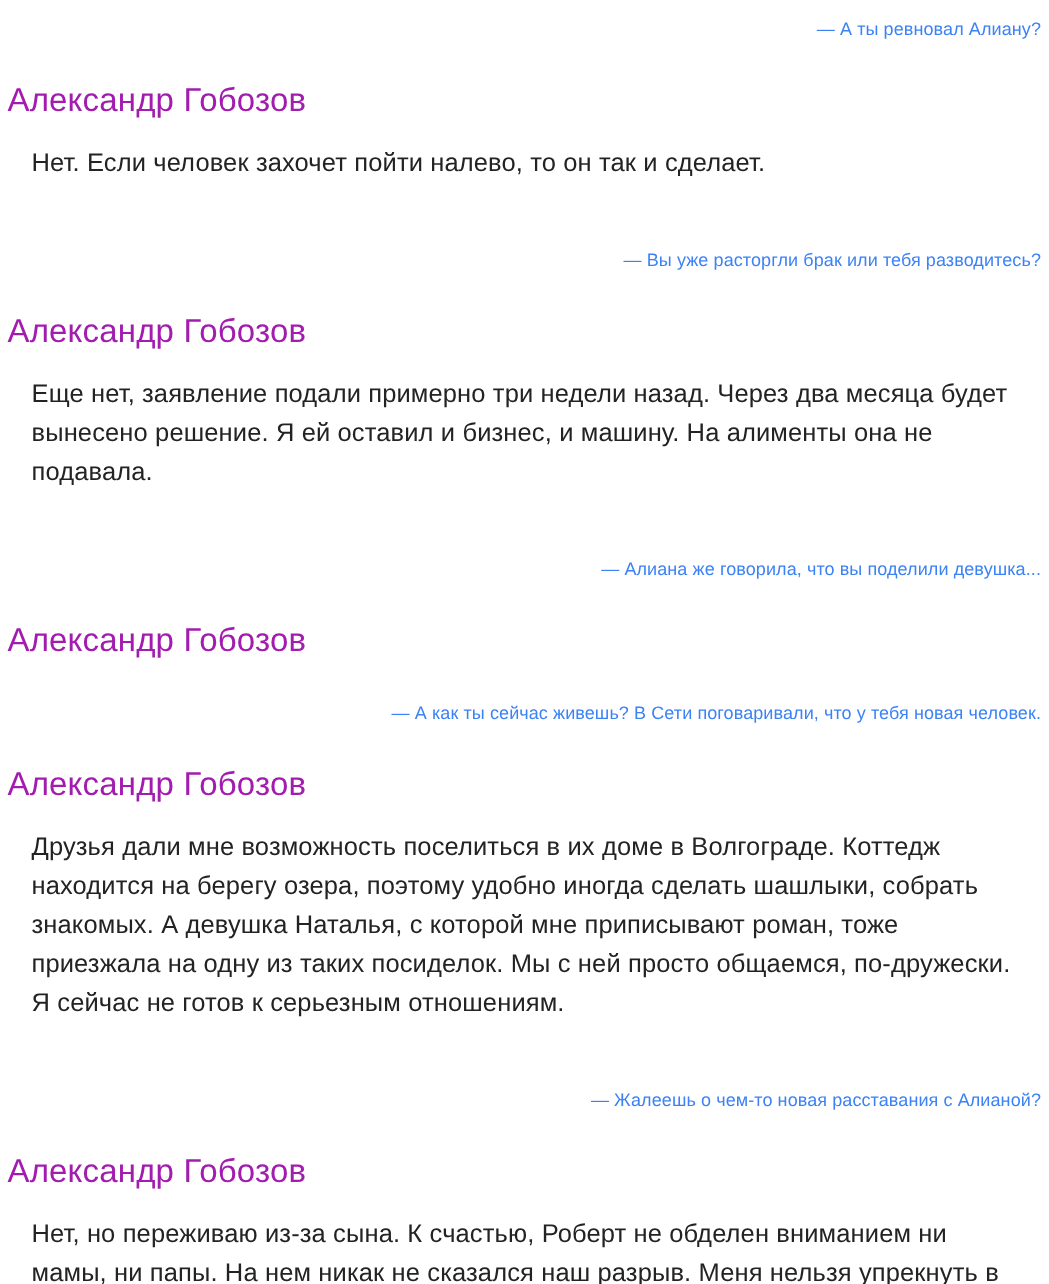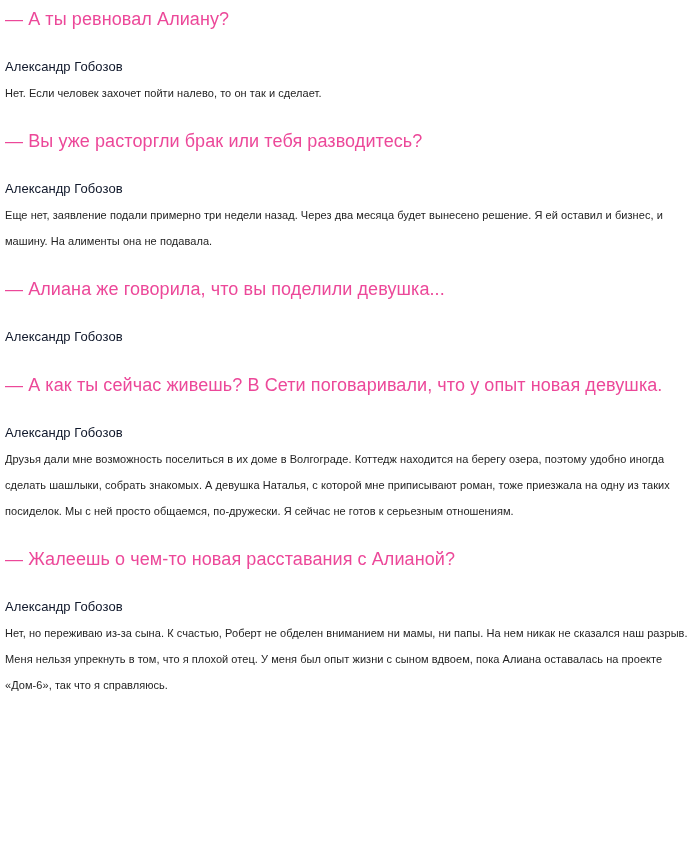--- a/index.html
+++ b/index.html
@@ -19,40 +19,41 @@
   #article {
     padding: 0 5px;
     box-sizing: border-box;
     width: 699px;
   }
   .qa-block {
     margin: 0;
     padding: 0;
   }
   .question {
-    font-size: 18px;
+    font-size: 12px;
     line-height: 26px;
-    color: #ec4899;
+    color: #3b82f6;
     margin: 0;
     padding: 0;
     letter-spacing: 0.005em;
+    text-align: right;
   }
   .speaker {
-    font-size: 13px;
+    font-size: 22px;
     line-height: 26px;
-    color: #0f172a;
+    color: #a21caf;
     margin: 0;
     padding: 0;
     letter-spacing: 0.005em;
   }
   .answer {
-    font-size: 11px;
+    font-size: 17px;
     line-height: 26px;
     color: #232323;
-    margin: 0;
+    margin: 16px;
     padding: 0;
     letter-spacing: 0.005em;
     text-align: left;
   }
 </style>
 </head>
 <body style="color: rgb(35, 35, 35); background: rgb(255, 255, 255);">
 
 <div id="article">
     <div style="height: 6px;"></div>
@@ -76,21 +77,21 @@
     <div style="height: 22px;"></div>
     <div class="qa-block">
       <p class="question">— Алиана же говорила, что вы поделили девушка...</p>
     </div>
     <div style="height: 22px;"></div>
     <div class="qa-block">
       <p class="speaker">Александр Гобозов</p>
     </div>
     <div style="height: 22px;"></div>
     <div class="qa-block">
-      <p class="question">— А как ты сейчас живешь? В Сети поговаривали, что у опыт новая девушка.</p>
+      <p class="question">— А как ты сейчас живешь? В Сети поговаривали, что у тебя новая человек.</p>
     </div>
     <div style="height: 22px;"></div>
     <div class="qa-block">
       <p class="speaker">Александр Гобозов</p>
       <p class="answer">Друзья дали мне возможность поселиться в их доме в Волгограде. Коттедж находится на берегу озера, поэтому удобно иногда сделать шашлыки, собрать знакомых. А девушка Наталья, с которой мне приписывают роман, тоже приезжала на одну из таких посиделок. Мы с ней просто общаемся, по-дружески. Я сейчас не готов к серьезным отношениям.</p>
     </div>
     <div style="height: 22px;"></div>
     <div class="qa-block">
       <p class="question">— Жалеешь о чем-то новая расставания с Алианой?</p>
     </div>

